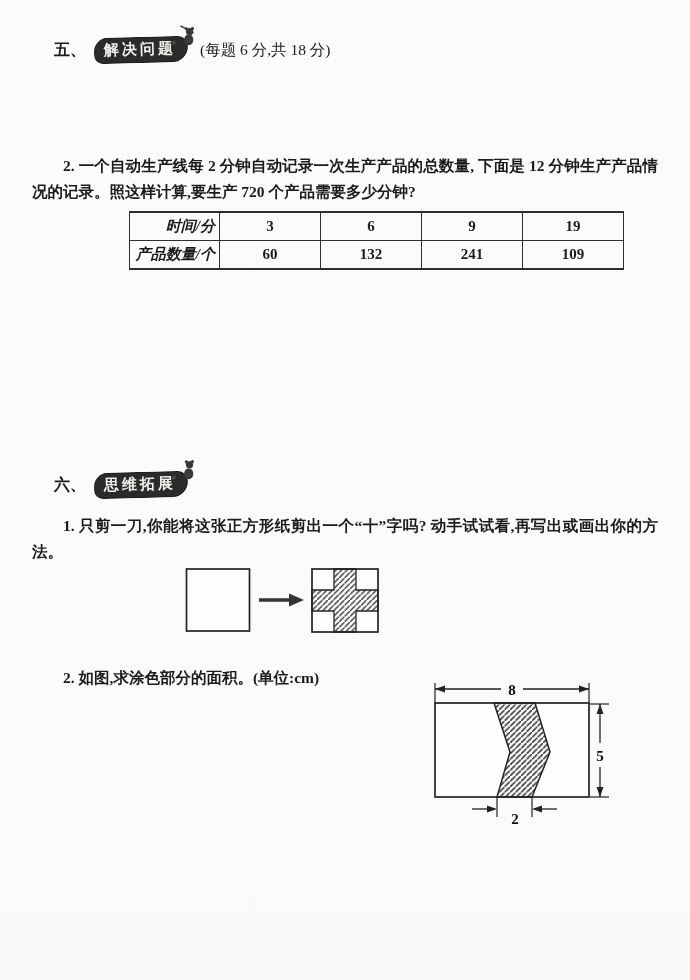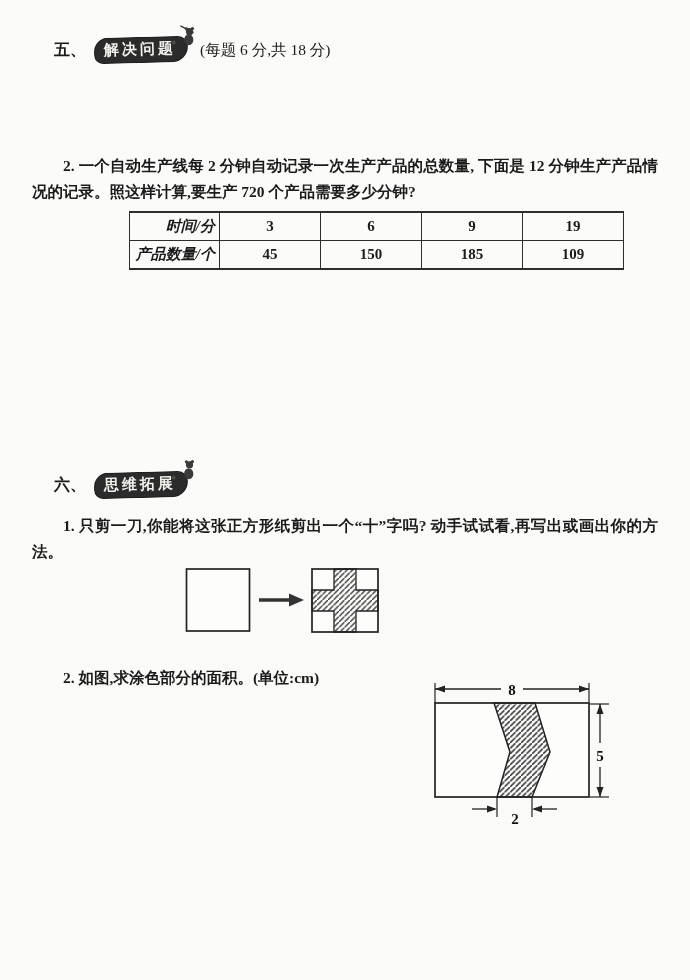--- a/index.html
+++ b/index.html
@@ -103,23 +103,23 @@
     <tbody>
         <tr>
       <th>时间/分</th>
       <td>3</td>
       <td>6</td>
       <td>9</td>
       <td>19</td>
     </tr>
     <tr>
       <th>产品数量/个</th>
-      <td>45</td>
-      <td>150</td>
-      <td>185</td>
+      <td>60</td>
+      <td>132</td>
+      <td>241</td>
       <td>109</td>
     </tr>
   </tbody>
     </table>
 
   <div class="answer-space sp-91"></div>
 
 
   <div class="answer-space sp-108"></div>
 

